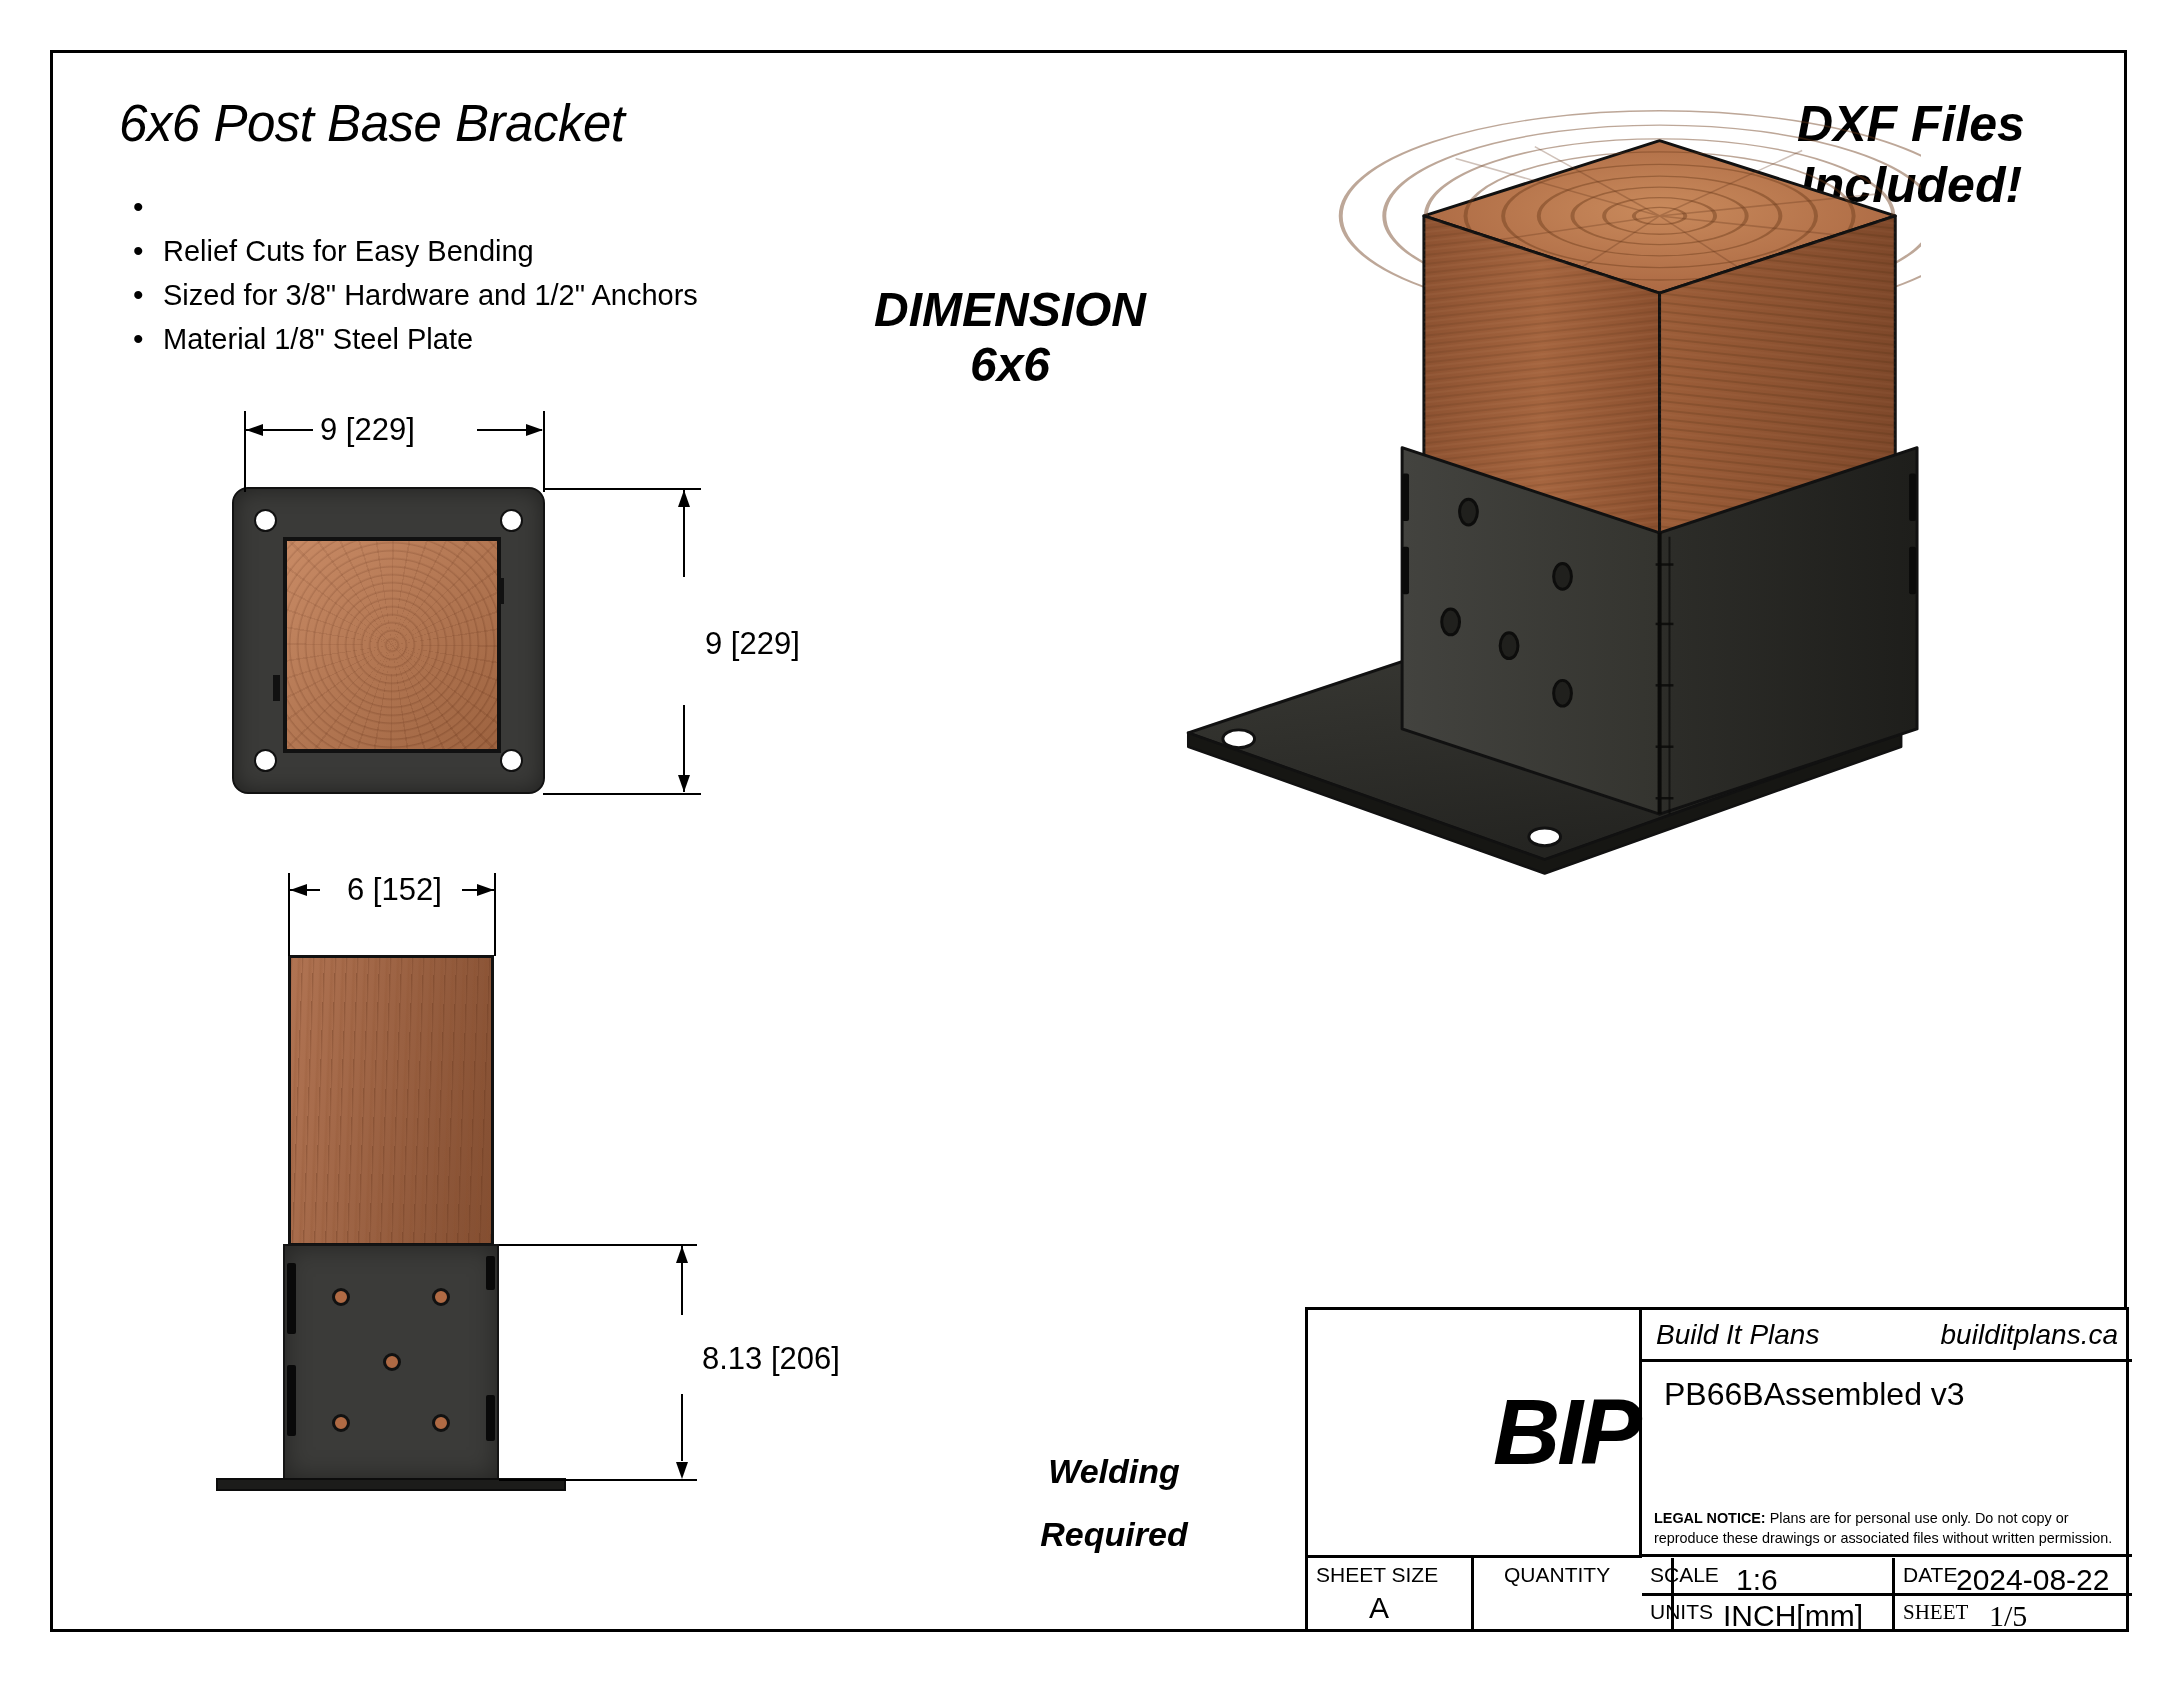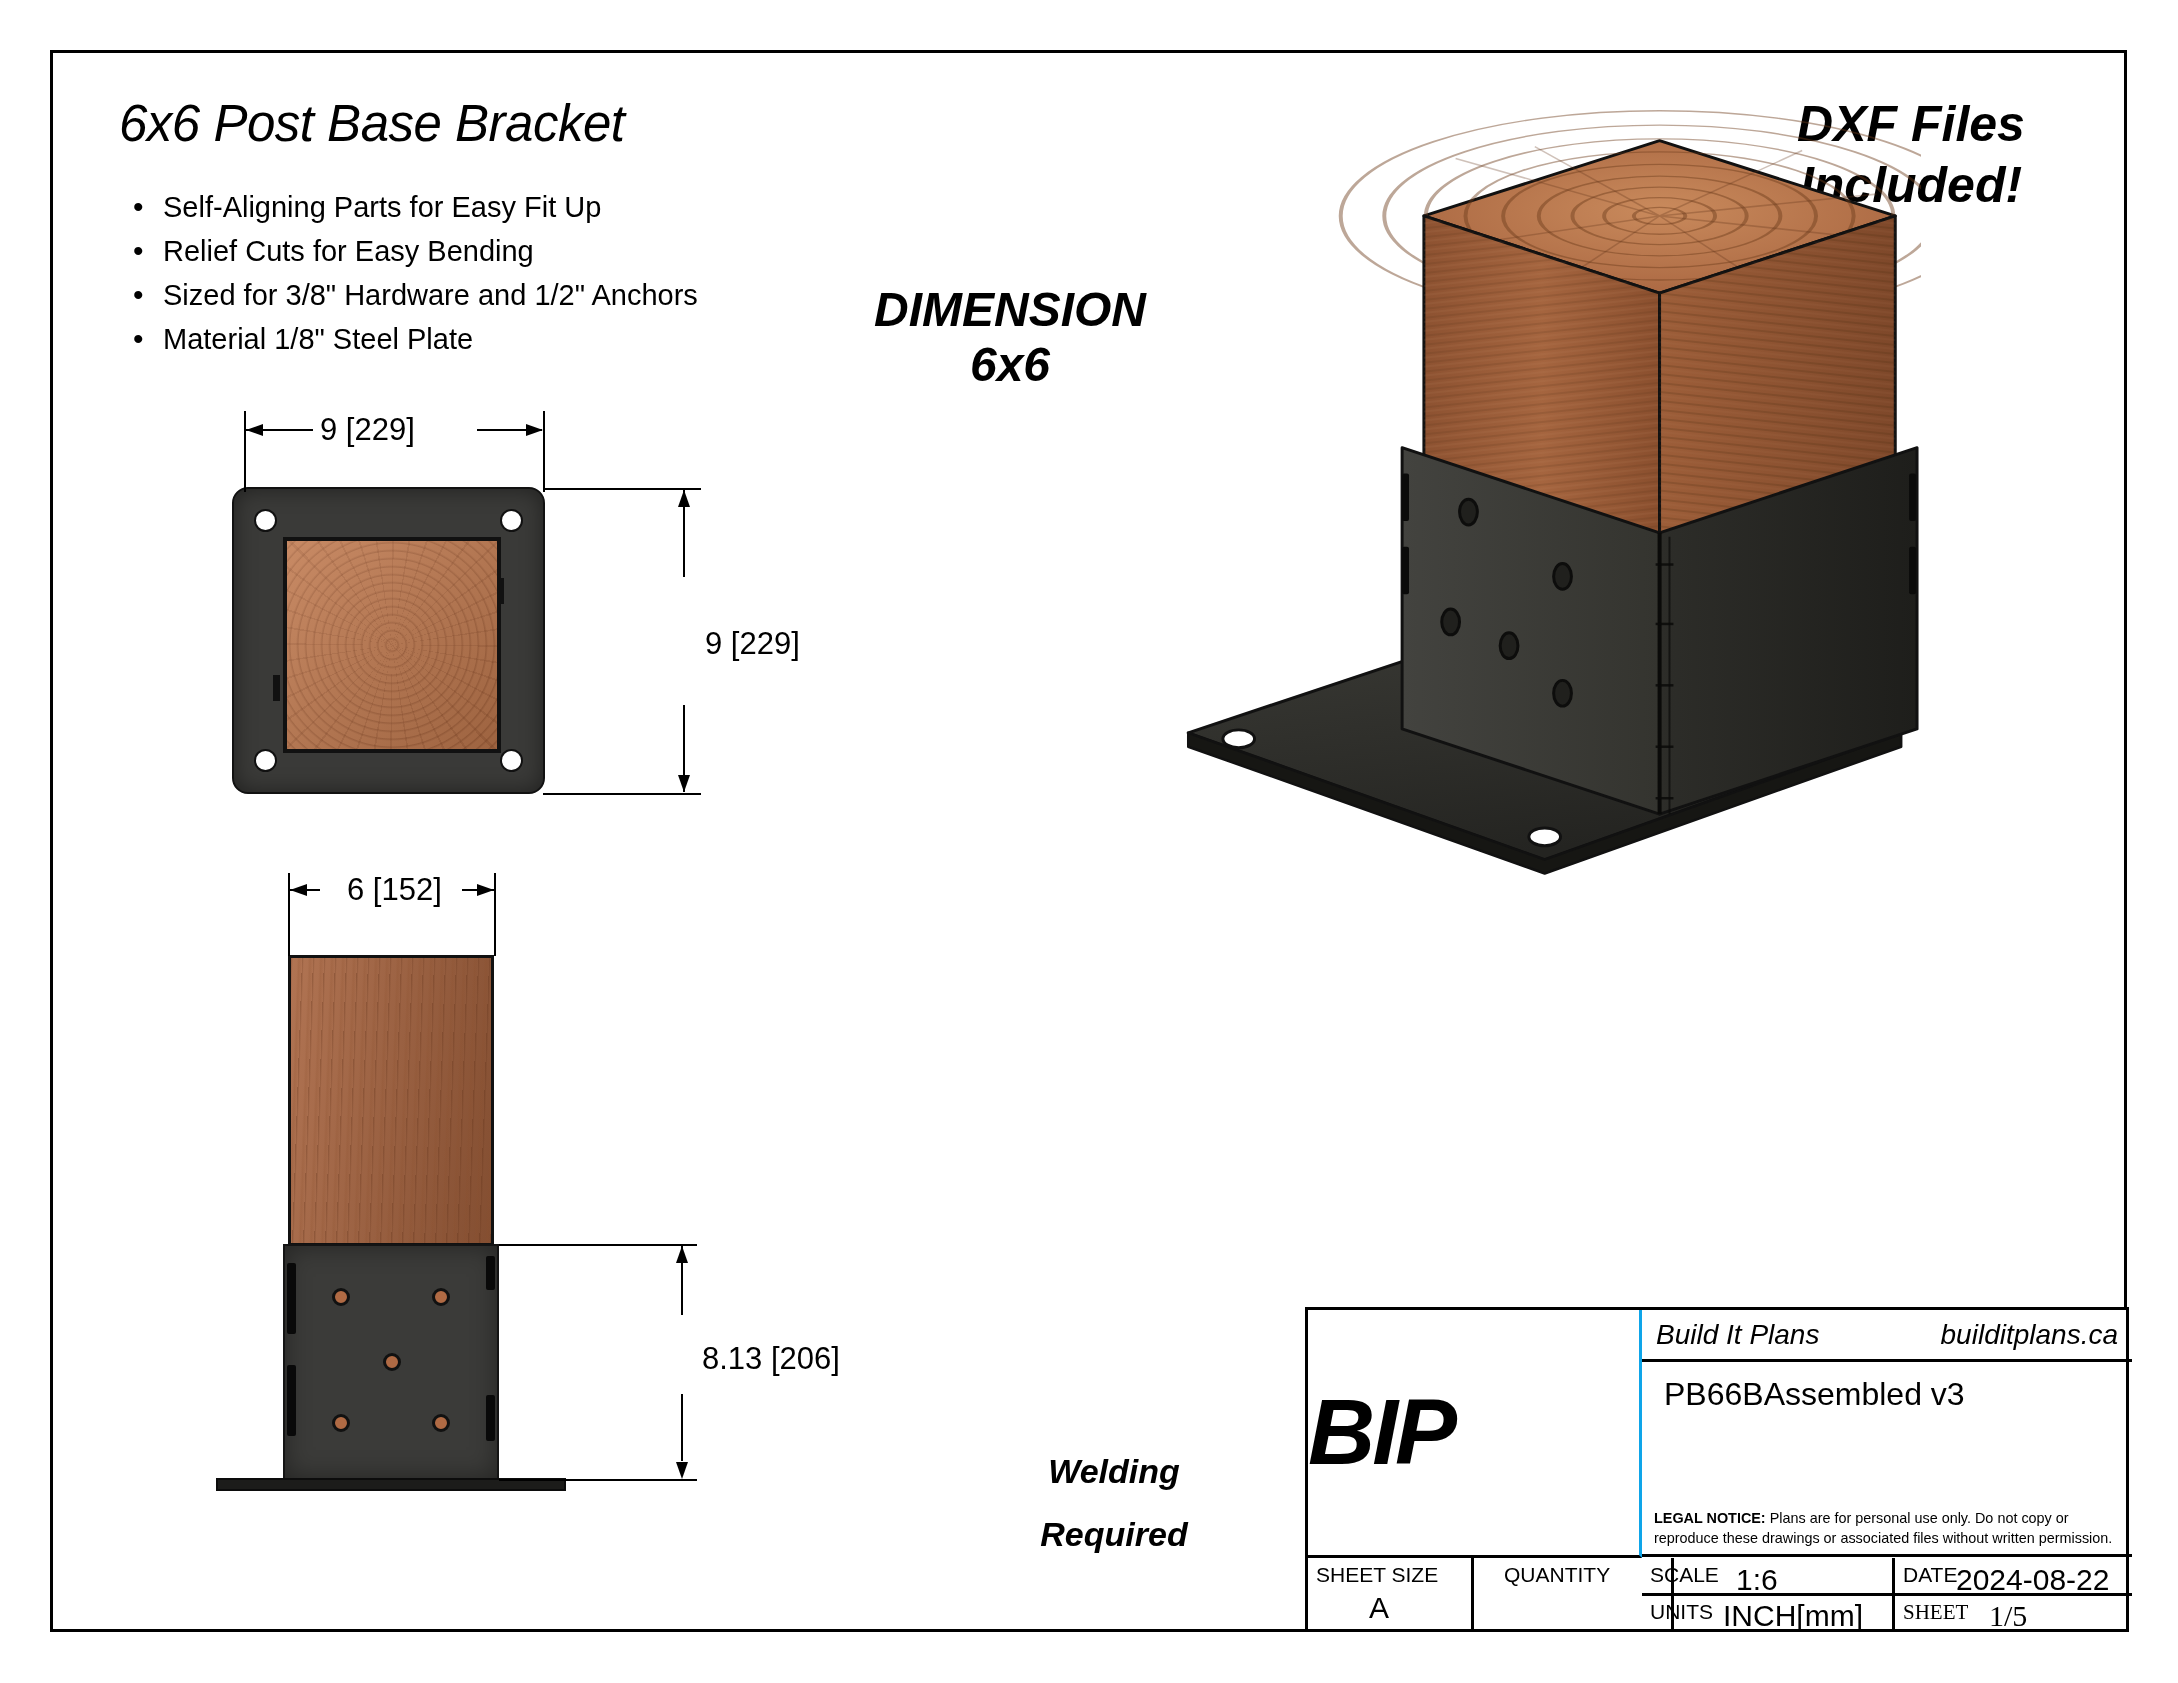--- a/index.html
+++ b/index.html
@@ -49,21 +49,21 @@
   .bhole{position:absolute;width:18px;height:18px;border-radius:50%;background:#b06a44;border:3.5px solid #111;box-sizing:border-box;}
   .slot{position:absolute;width:9px;background:#090909;border-radius:2px;}
   .fv-base{position:absolute;left:-67px;top:523px;width:350px;height:13px;background:#1c1c1a;border:2px solid #0c0c0c;box-sizing:border-box;}
 
   
   #iso{position:absolute;left:1109px;top:99px;width:812px;height:832px;}
   #iso svg{display:block;}
 
   
   #titleblock{position:absolute;left:1305px;top:1307px;width:824px;height:325px;border:3px solid #000;box-sizing:border-box;background:#fff;}
-  .tb-logo{position:absolute;left:0;top:0;width:334px;height:248px;border-right:3px solid #0ea5e9;border-bottom:3px solid #000;box-sizing:border-box;display:flex;align-items:center;justify-content:flex-start;}
+  .tb-logo{position:absolute;left:0;top:0;width:334px;height:248px;border-right:3px solid #000000;border-bottom:3px solid #000;box-sizing:border-box;display:flex;align-items:center;justify-content:flex-end;}
   .tb-logo span{font-size:93px;font-weight:bold;font-style:italic;letter-spacing:-3px;}
   .tb-brand{position:absolute;left:334px;top:0;width:490px;height:52px;border-bottom:3px solid #000;box-sizing:border-box;display:flex;align-items:center;padding:0 14px;justify-content:space-between;}
   .tb-brand span{font-size:28px;font-style:italic;}
   .tb-partwrap{position:absolute;left:334px;top:52px;width:490px;height:195px;border-bottom:3px solid #000;box-sizing:border-box;}
   .tb-part{position:absolute;left:22px;top:14px;font-size:32px;}
   .tb-legal{position:absolute;left:12px;right:10px;bottom:6px;font-size:14.4px;line-height:20px;}
   .tb-legal b{font-weight:bold;}
   .cell{position:absolute;box-sizing:border-box;}
   .c-label{position:absolute;left:8px;top:5px;font-size:21px;}
   .c-val{position:absolute;font-size:30px;}
@@ -79,21 +79,20 @@
 
 <div id="sheet">
 
   <div class="border-frame"></div>
 
   <div class="doc-title">6x6 Post Base Bracket</div>
 
   <div class="bullets">
     <div class="row">
       <div class="dot">•</div>
-      <div class="txt">Self-Aligning Parts for Easy Fit Up</div>
     </div>
     <div class="row">
       <div class="dot">•</div>
       <div class="txt">Relief Cuts for Easy Bending</div>
     </div>
     <div class="row">
       <div class="dot">•</div>
       <div class="txt">Sized for 3/8" Hardware and 1/2" Anchors</div>
     </div>
     <div class="row">

